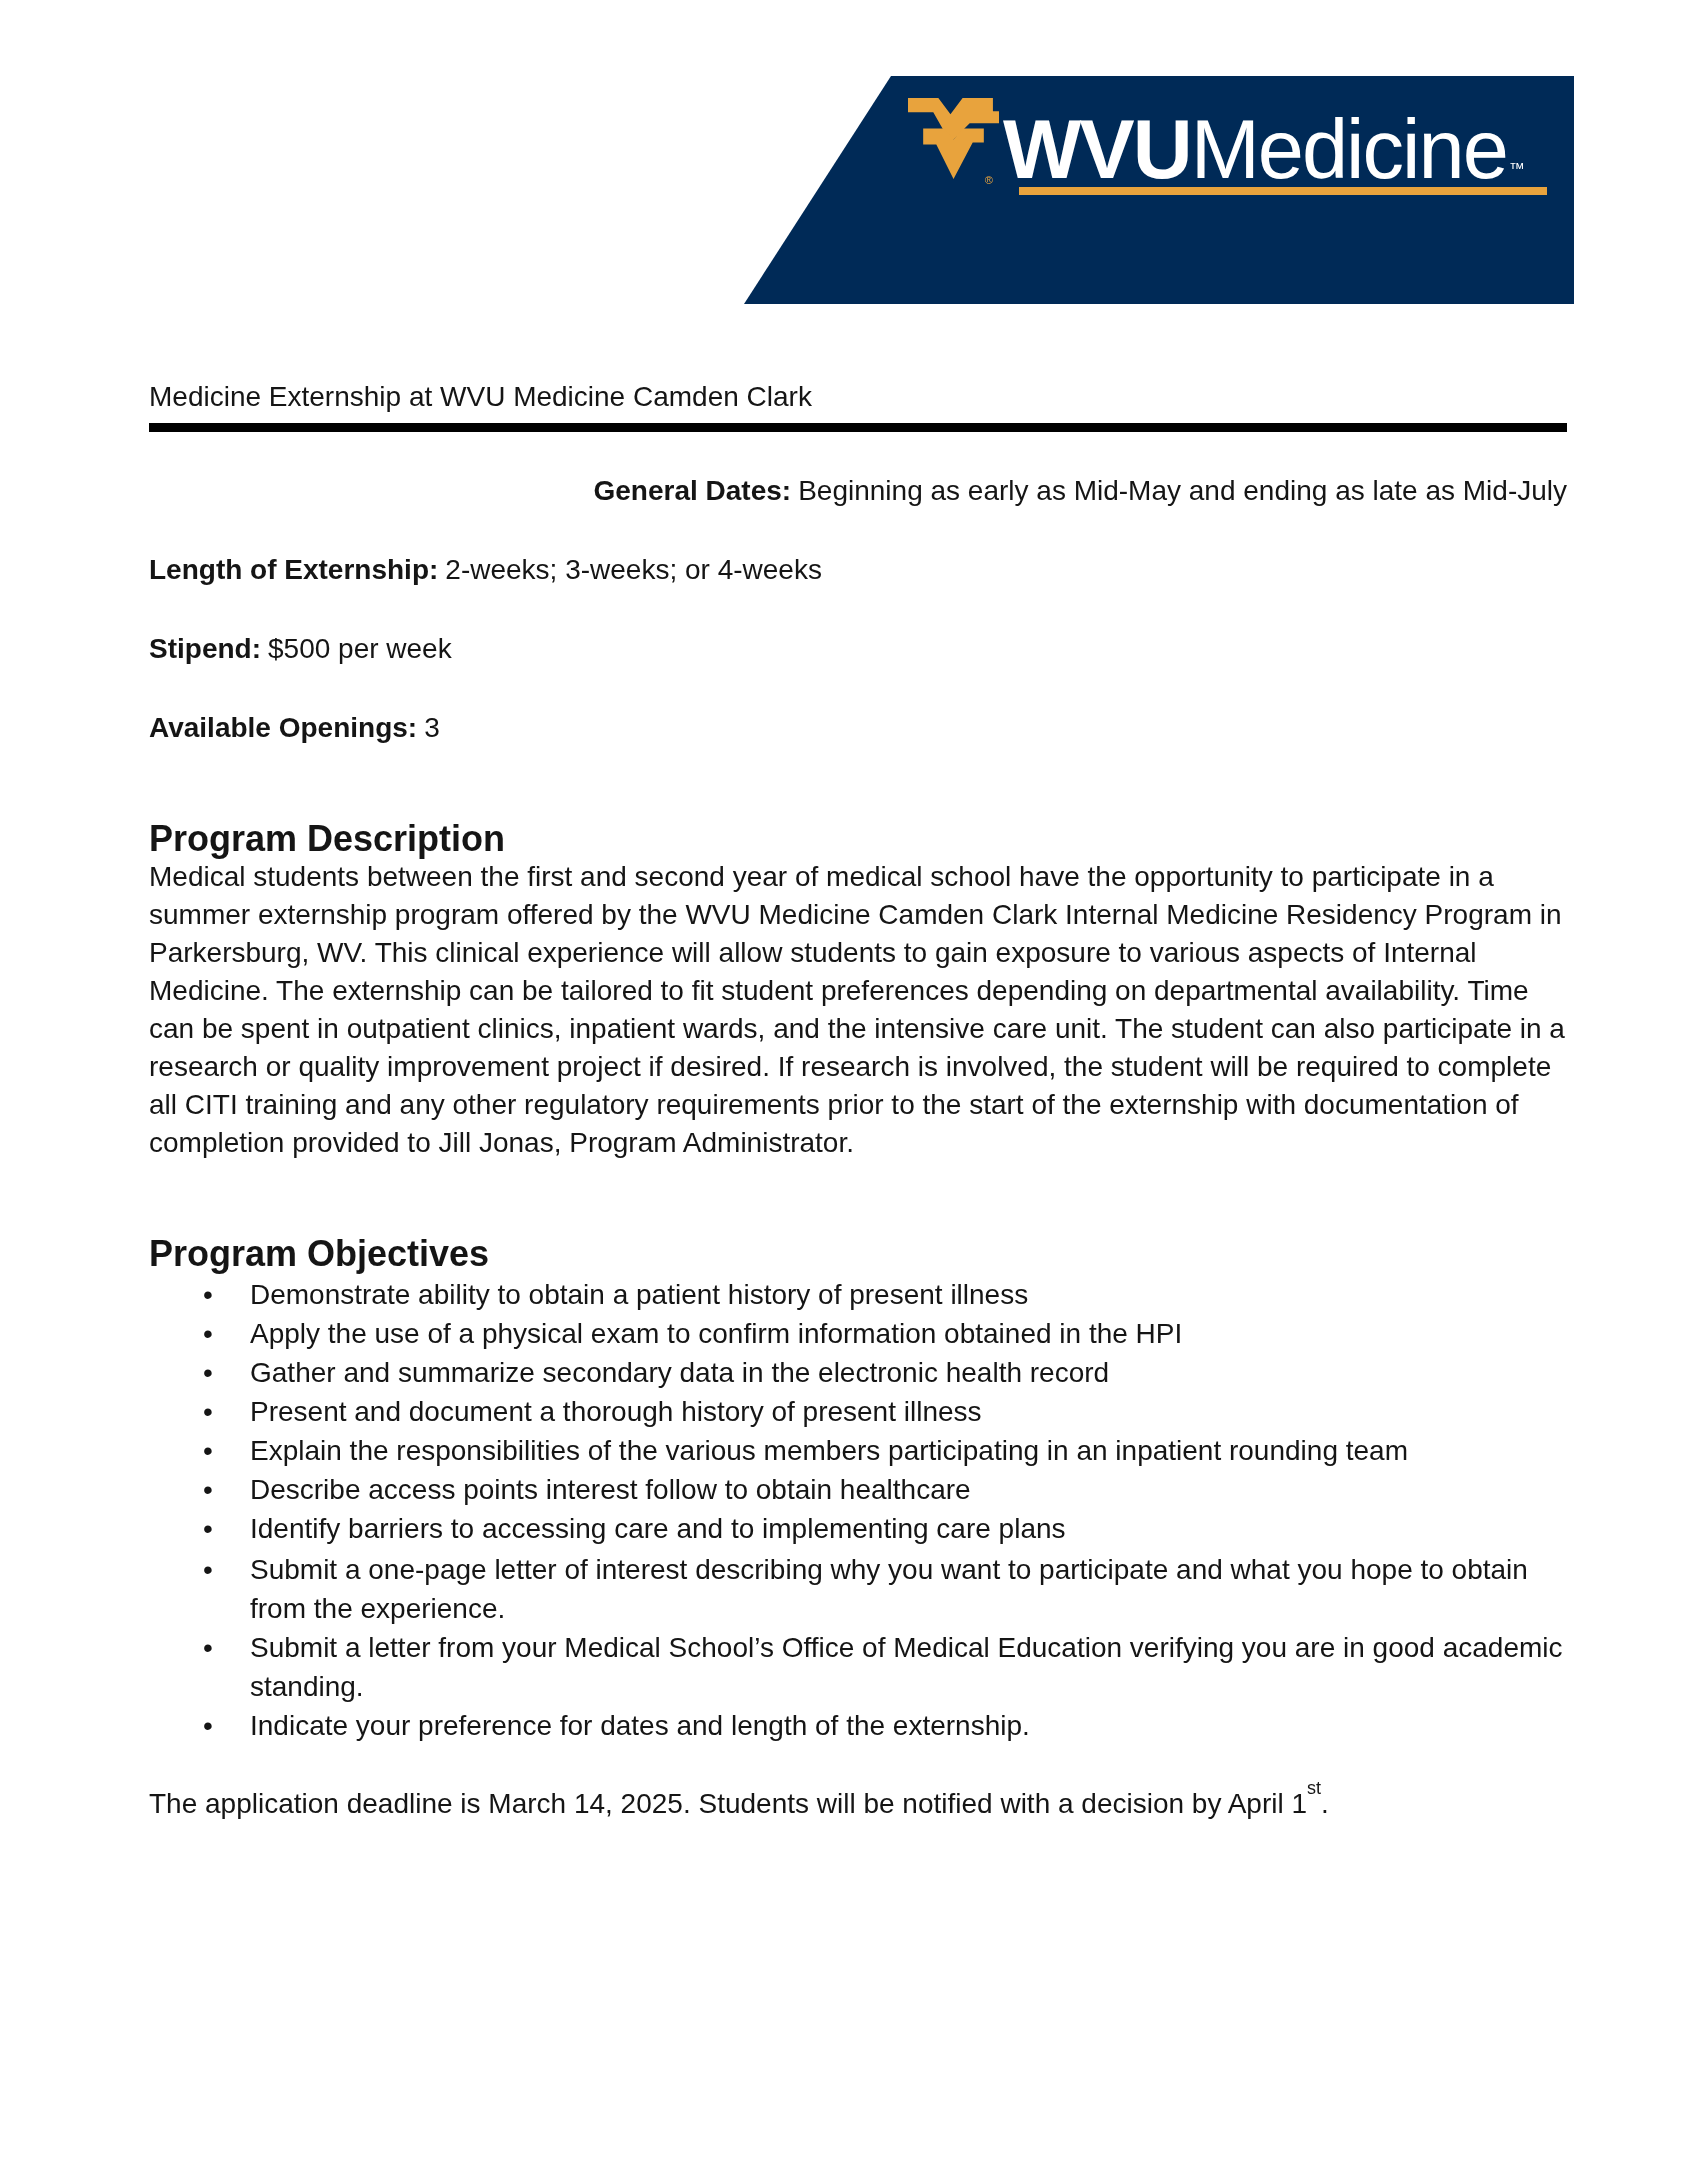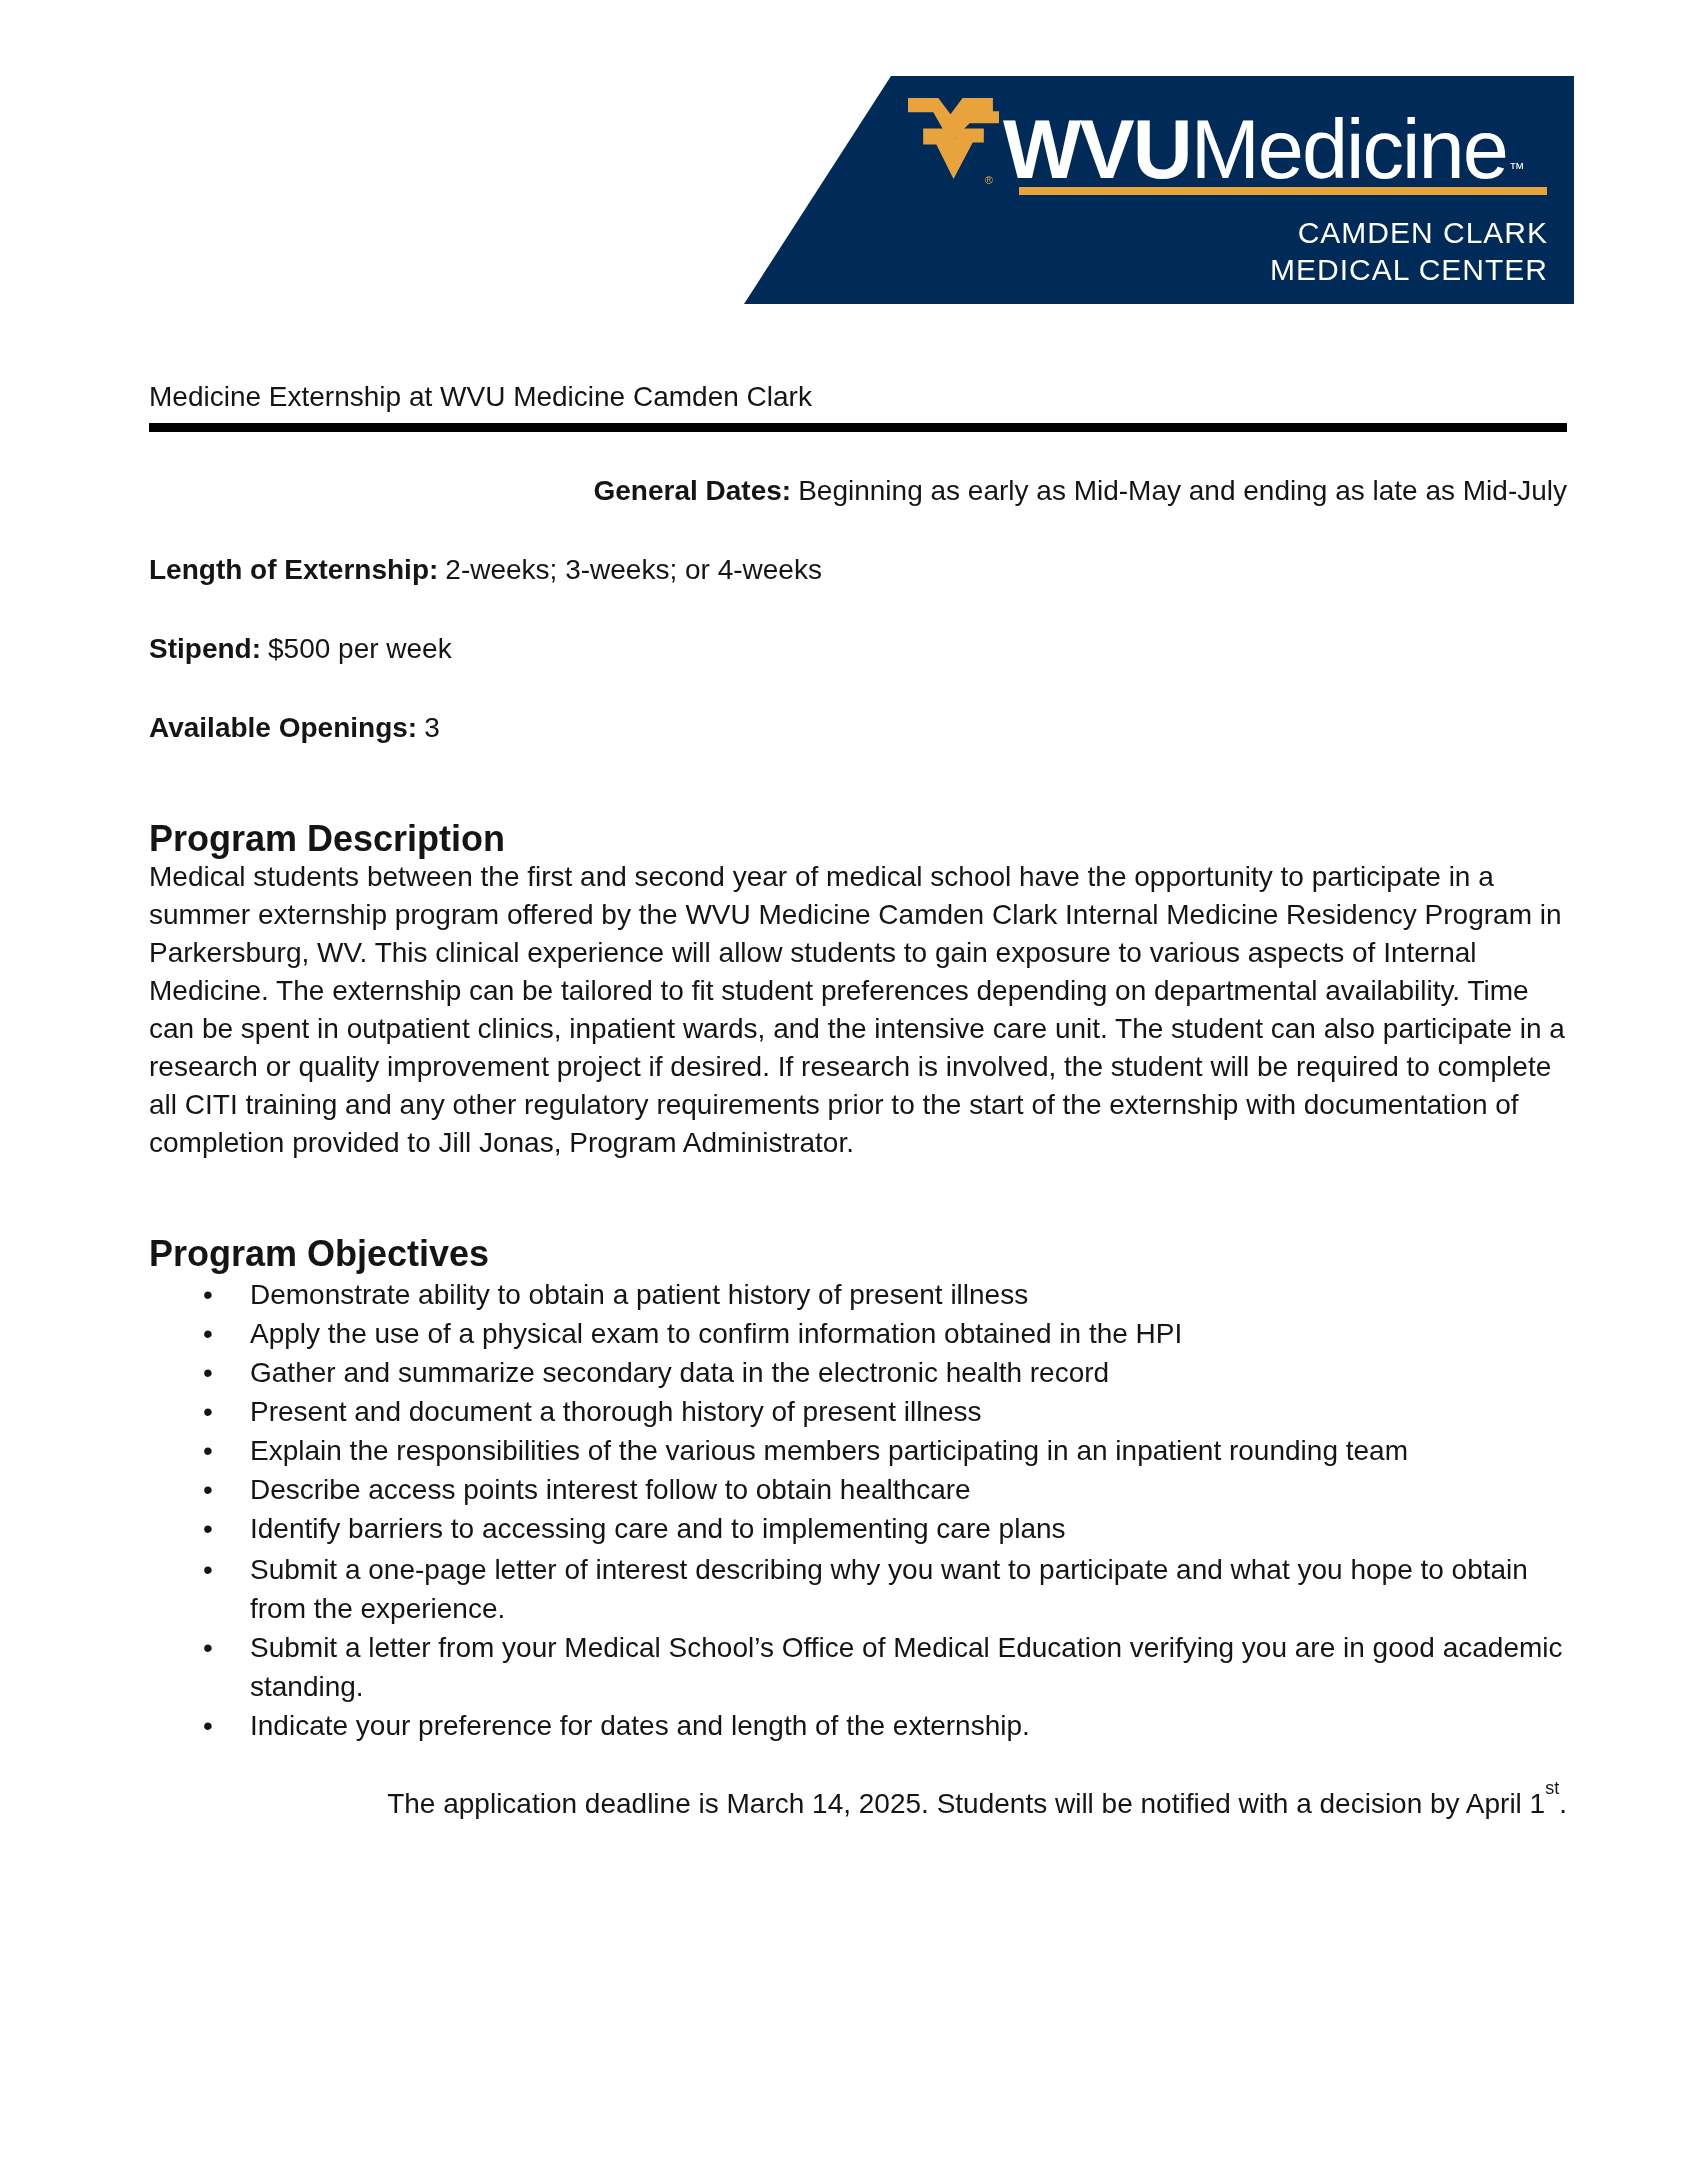--- a/index.html
+++ b/index.html
@@ -45,40 +45,36 @@
   .para { margin:0; }
 
   ul.bullets { list-style:none; margin:2px 0 0 0; padding:0 0 0 54px; }
   ul.bullets li { display:flex; line-height:39px; }
   ul.bullets .dot { flex:0 0 47px; }
   ul.bullets .li-text { flex:1 1 auto; }
 
   .apply-intro { margin:0; }
   a.email-link { color:#2222c4; text-decoration:underline; cursor:pointer; }
 
-  .deadline { margin-top:33px;text-align:right; }
+  .deadline { margin-top:33px; }
   .deadline sup { font-size:18px; position:relative; top:-9px; }
 </style>
 </head>
 <body>
 
 <div class="page">
 
   <div class="banner">
     <svg class="wv-mark" viewBox="0 0 90 92" xmlns="http://www.w3.org/2000/svg">
       <path fill="#e8a33d" d="M0,6 L30,6 L42,22 L54,6 L84,6 L84,19 L90,19 L90,31 L61,31 L42,50 L25,20 L0,20 Z"></path>
       <path fill="#e8a33d" d="M15,36 L36,36 L45,47 L54,36 L75,36 L75,50 L64,50 L45,86 L28,52 L15,52 Z"></path>
       <text x="76" y="91" font-size="11" fill="#e8a33d">®</text>
     </svg>
     <div class="wordmark"><span class="wm-bold">WVU</span><span class="wm-light">Medicine</span><span class="wm-tm">™</span></div>
     <div class="gold-line"></div>
-    <div class="facility">
-      <div>CAMDEN CLARK</div>
-      <div>MEDICAL CENTER</div>
-    </div>
   </div>
 
   <div class="content">
 
     <h1 class="doc-title">Medicine Externship at WVU Medicine Camden Clark</h1>
 
     <div class="info-line"><span class="lbl">General Dates:</span><span>Beginning as early as Mid-May and ending as late as Mid-July</span></div>
     <div class="info-line"><span class="lbl">Length of Externship:</span><span>2-weeks; 3-weeks; or 4-weeks</span></div>
     <div class="info-line"><span class="lbl">Stipend:</span><span>$500 per week</span></div>
     <div class="info-line"><span class="lbl">Available Openings:</span><span>3</span></div>

